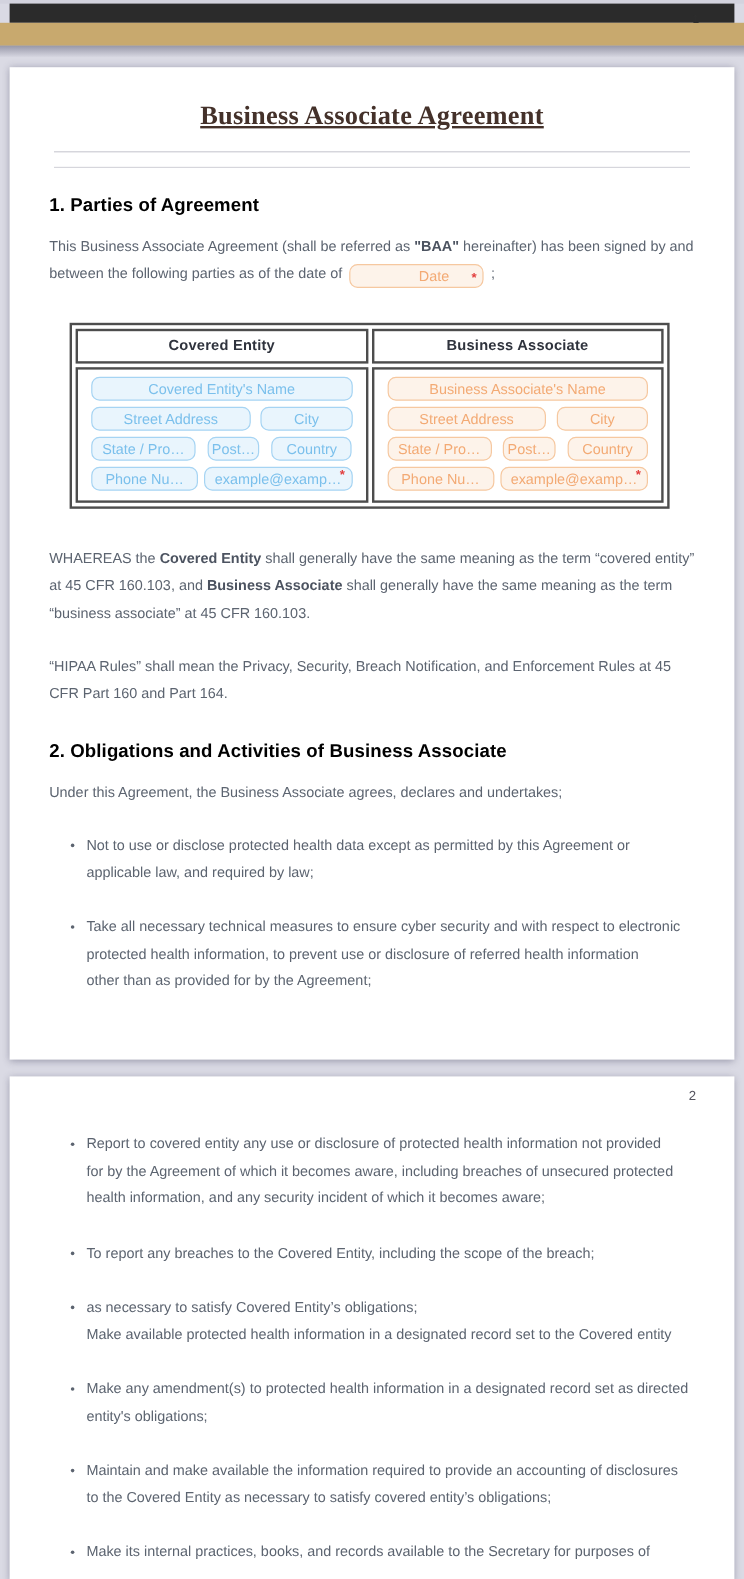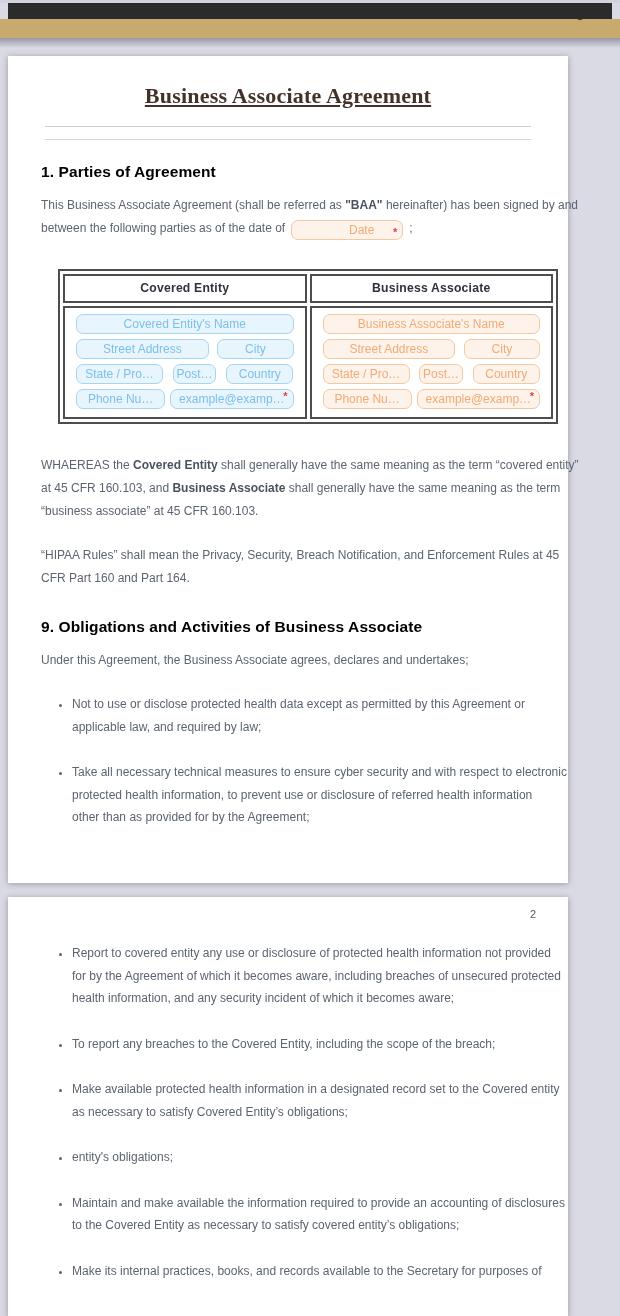--- a/index.html
+++ b/index.html
@@ -9,21 +9,21 @@
     font-family:"Liberation Sans","DejaVu Sans",sans-serif;
   }
   
   .top-strip{position:absolute;top:0;left:0;right:0;height:3px;background:#d3d3de;}
   .top-dark{position:absolute;top:3px;left:8px;right:8px;height:16px;background:#2b2b2b;}
   .top-gold{position:absolute;top:19px;left:0;right:0;height:19px;background:#c8a96e;}
   .top-shadow{position:absolute;top:38px;left:0;right:0;height:10px;
     background:linear-gradient(to bottom,rgba(70,70,95,.45),rgba(70,70,95,0));}
   .page-indicator{position:absolute;top:11px;left:577px;font-size:10px;color:#2e2e2e;z-index:5;}
   
-  .page{position:absolute;left:8px;width:560px;background:#ffffff;
+  .page{position:absolute;left:8px;width:604px;background:#ffffff;
     box-shadow:0 1px 6px rgba(70,70,100,.45);box-sizing:border-box;padding:0 33px;}
   #page1{top:56px;height:827px;}
   #page2{top:897px;height:420px;}
   
   .doc-title{
     font-family:"Liberation Serif","DejaVu Serif",serif;
     font-size:22px;font-weight:bold;color:#44312a;text-align:center;
     text-decoration:underline;margin:0;padding-top:27px;letter-spacing:.2px;
   }
   hr.rule{border:none;border-top:1px solid #cdcdd4;margin:0 4px;}
@@ -153,21 +153,21 @@
       <div class="tline"><span>WHAEREAS the </span><span class="b">Covered Entity</span><span> shall generally have the same meaning as the term “covered entity”</span></div>
       <div class="tline"><span>at 45 CFR 160.103, and </span><span class="b">Business Associate</span><span> shall generally have the same meaning as the term</span></div>
       <div class="tline"><span>“business associate” at 45 CFR 160.103.</span></div>
     </div>
 
   <div class="para" style="margin-top:21px;">
       <div class="tline"><span>“HIPAA Rules” shall mean the Privacy, Security, Breach Notification, and Enforcement Rules at 45</span></div>
       <div class="tline"><span>CFR Part 160 and Part 164.</span></div>
     </div>
 
-  <h2 class="sec-heading" style="margin-top:28px;">9. Obligations and Activities of Business Associate</h2>
+  <h2 class="sec-heading" style="margin-top:28px;">2. Obligations and Activities of Business Associate</h2>
 
   <div class="para">Under this Agreement, the Business Associate agrees, declares and undertakes;</div>
 
   <ul class="blist">
     <li>
         <div class="tline"><span>Not to use or disclose protected health data except as permitted by this Agreement or</span></div>
         <div class="tline"><span>applicable law, and required by law;</span></div>
       </li>
     <li>
         <div class="tline"><span>Take all necessary technical measures to ensure cyber security and with respect to electronic</span></div>
@@ -184,24 +184,25 @@
   <ul class="blist">
     <li>
         <div class="tline"><span>Report to covered entity any use or disclosure of protected health information not provided</span></div>
         <div class="tline"><span>for by the Agreement of which it becomes aware, including breaches of unsecured protected</span></div>
         <div class="tline"><span>health information, and any security incident of which it becomes aware;</span></div>
       </li>
     <li>
         <div class="tline"><span>To report any breaches to the Covered Entity, including the scope of the breach;</span></div>
       </li>
     <li>
+        <div class="tline"><span>as necessary to satisfy Covered Entity’s obligations;</span></div>
         <div class="tline"><span>Make available protected health information in a designated record set to the Covered entity</span></div>
-        <div class="tline"><span>as necessary to satisfy Covered Entity’s obligations;</span></div>
-      </li>
-    <li>
+      </li>
+    <li>
+        <div class="tline"><span>Make any amendment(s) to protected health information in a designated record set as directed</span></div>
         <div class="tline"><span>entity's obligations;</span></div>
       </li>
     <li>
         <div class="tline"><span>Maintain and make available the information required to provide an accounting of disclosures</span></div>
         <div class="tline"><span>to the Covered Entity as necessary to satisfy covered entity’s obligations;</span></div>
       </li>
     <li>
         <div class="tline"><span>Make its internal practices, books, and records available to the Secretary for purposes of</span></div>
       </li>
   </ul>

